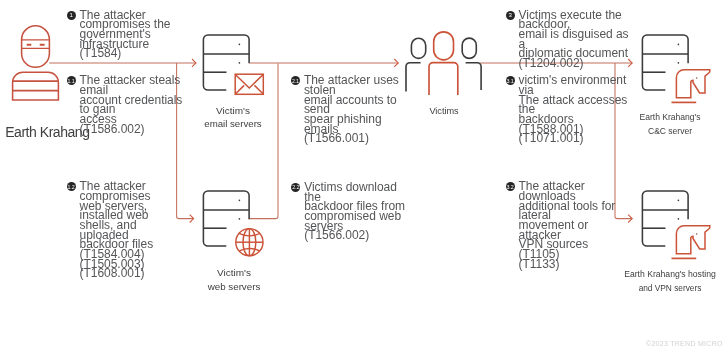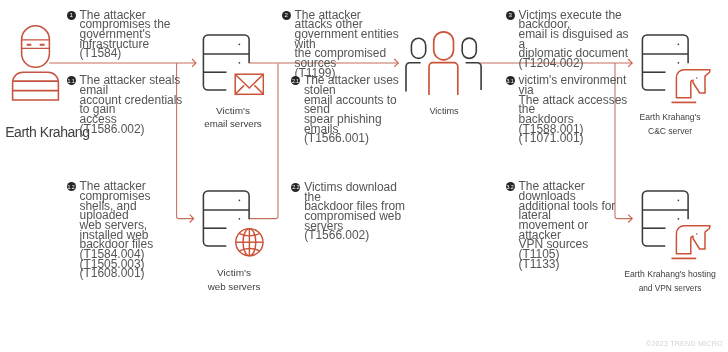--- a/index.html
+++ b/index.html
@@ -170,38 +170,29 @@
       <div>account credentials to gain</div>
       <div>access</div>
       <div>(T1586.002)</div>
     </div>
   </div>
 
   <div class="step" style="left:66.5px;top:182.3px;width:120px">
     <div class="badge sub">1.2</div>
     <div class="steptext">
       <div>The attacker compromises</div>
+      <div>web servers, installed web</div>
       <div>shells, and uploaded</div>
-      <div>web servers, installed web</div>
       <div>backdoor files</div>
       <div>(T1584.004)</div>
       <div>(T1505.003)</div>
       <div>(T1608.001)</div>
     </div>
   </div>
 
-  <div class="step" style="left:281.5px;top:10.5px;width:120px">
-    <div class="badge">2</div>
-    <div class="steptext">
-      <div>The attacker attacks other</div>
-      <div>government entities with</div>
-      <div>the compromised sources</div>
-      <div>(T1199)</div>
-    </div>
-  </div>
 
   <div class="step" style="left:290.9px;top:76.3px;width:120px">
     <div class="badge sub">2.1</div>
     <div class="steptext">
       <div>The attacker uses stolen</div>
       <div>email accounts to send</div>
       <div>spear phishing emails</div>
       <div>(T1566.001)</div>
     </div>
   </div>

